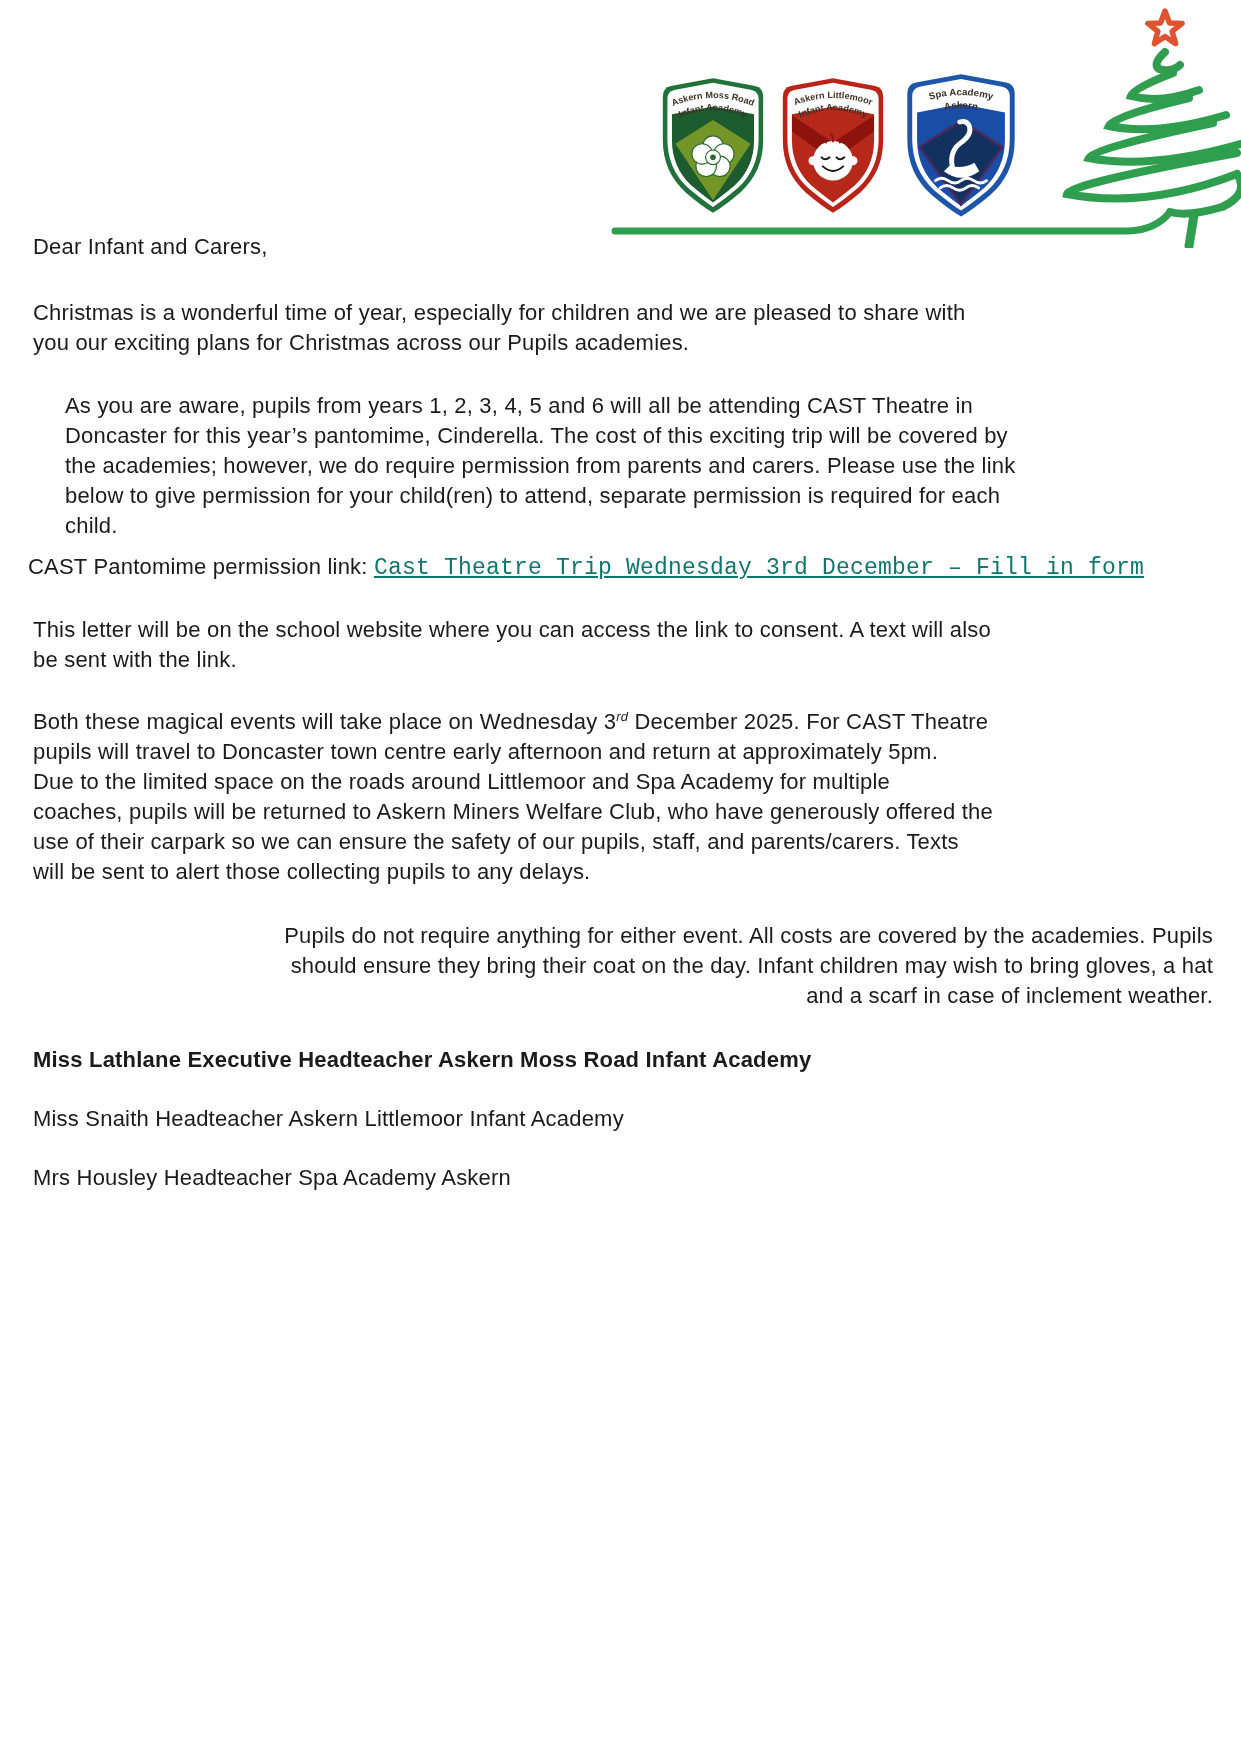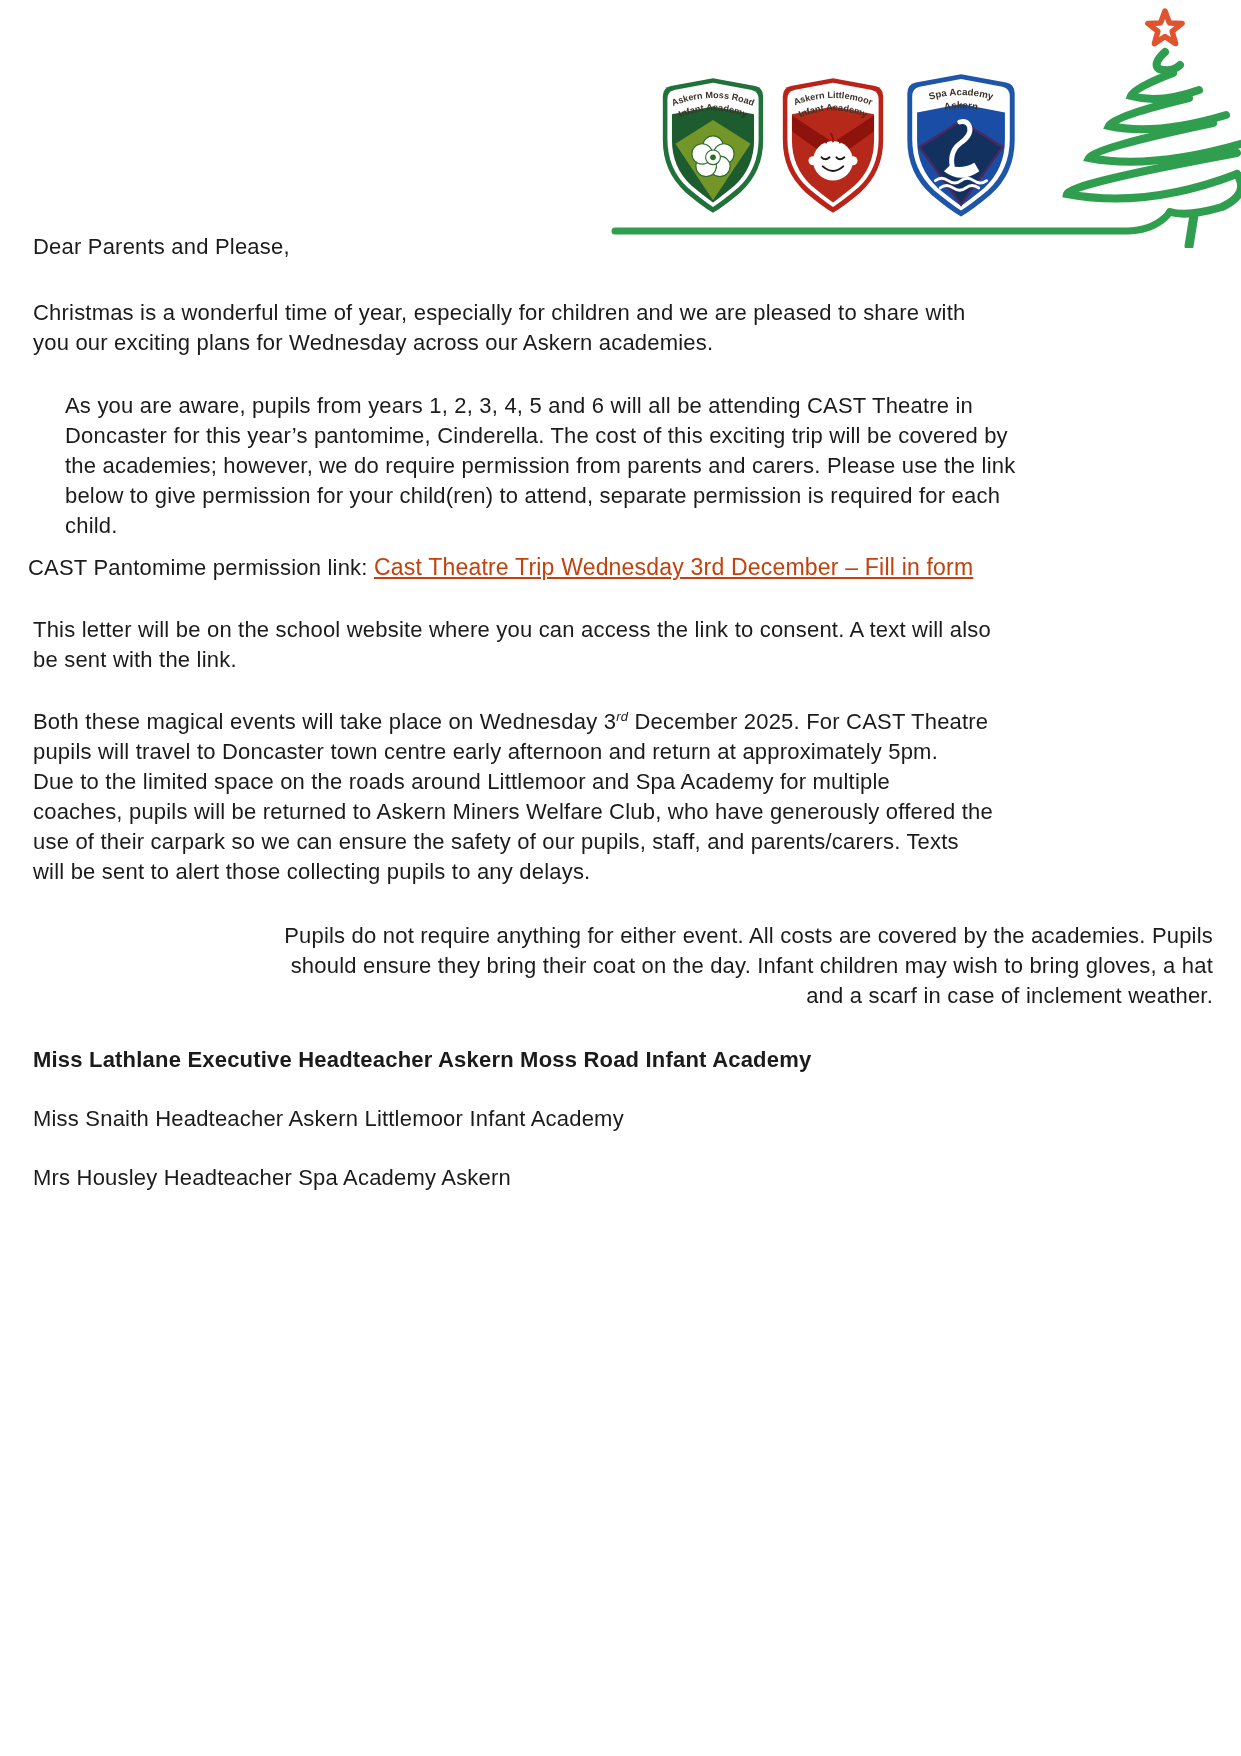--- a/index.html
+++ b/index.html
@@ -19,22 +19,22 @@
   .mt-intro { margin-top:36px; }
   .mt-aware { margin-top:33px;margin-left:32px; }
   .mt-link  { margin-top:11px; margin-left:-5px; }
   .mt-web   { margin-top:32px; }
   .mt-events{ margin-top:32px; }
   .mt-req   { margin-top:34px;text-align:right; }
   .mt-sig1  { margin-top:34px;font-weight:bold; }
   .mt-sig   { margin-top:29px; }
   sup.ord { font-size:13px; line-height:0; vertical-align:super;font-style:italic; }
   a.perm-link {
-    color:#c2410c; text-decoration:underline;
-    font-family:Liberation Sans, sans-serif; font-size:23px;
+    color:#0f766e; text-decoration:underline;
+    font-family:Liberation Mono, monospace; font-size:23px;
   }
   .band-text { font-family:"Liberation Sans", sans-serif; font-weight:bold; fill:#3c3228; }
 </style>
 </head>
 <body>
 
 <div class="header">
 
   <svg class="crest crest-1" viewBox="0 0 100 122" preserveAspectRatio="none">
     <path d="M50 1 L87 8 Q94 9.5 94 17 L94 56 Q94 84 74 102 Q60 114 50 120 Q40 114 26 102 Q6 84 6 56 L6 17 Q6 9.5 13 8 Z" fill="#20713a"></path>
@@ -115,26 +115,26 @@
       <path d="M637 172 Q650 192 622 205 Q588 215 570 210"></path>
       <path d="M570 210 Q556 228 528 229 L15 229" stroke-width="7"></path>
       <path d="M594 213 L589 244" stroke-width="9"></path>
     </g>
   </svg>
 </div>
 
 <div class="letter">
 
   <div class="para">
-    <div class="line">Dear Parents and Please,</div>
+    <div class="line">Dear Infant and Carers,</div>
   </div>
 
   <div class="para mt-intro">
     <div class="line">Christmas is a wonderful time of year, especially for children and we are pleased to share with</div>
-    <div class="line">you our exciting plans for Wednesday across our Askern academies.</div>
+    <div class="line">you our exciting plans for Christmas across our Pupils academies.</div>
   </div>
 
   <div class="para mt-aware">
     <div class="line">As you are aware, pupils from years 1, 2, 3, 4, 5 and 6 will all be attending CAST Theatre in</div>
     <div class="line">Doncaster for this year’s pantomime, Cinderella. The cost of this exciting trip will be covered by</div>
     <div class="line">the academies; however, we do require permission from parents and carers. Please use the link</div>
     <div class="line">below to give permission for your child(ren) to attend, separate permission is required for each</div>
     <div class="line">child.</div>
   </div>
 

